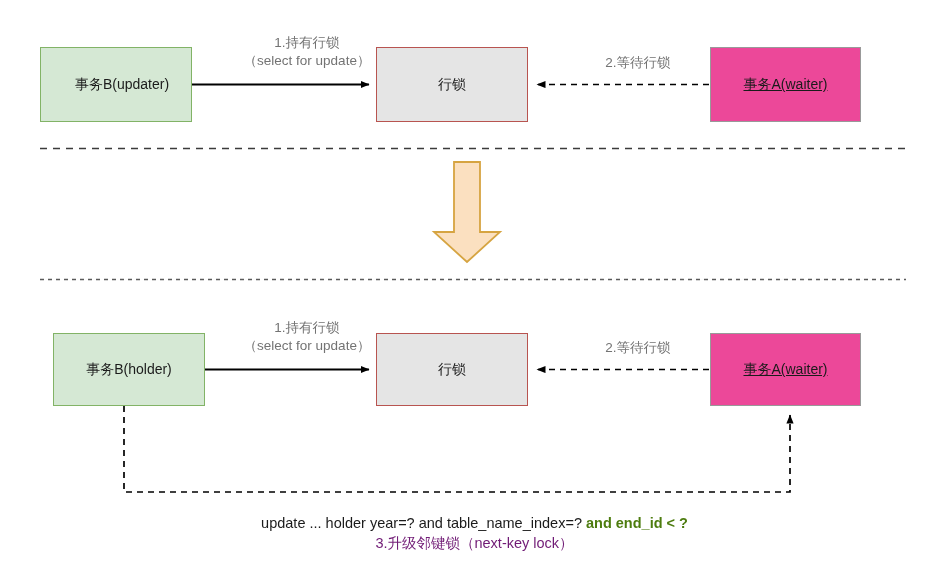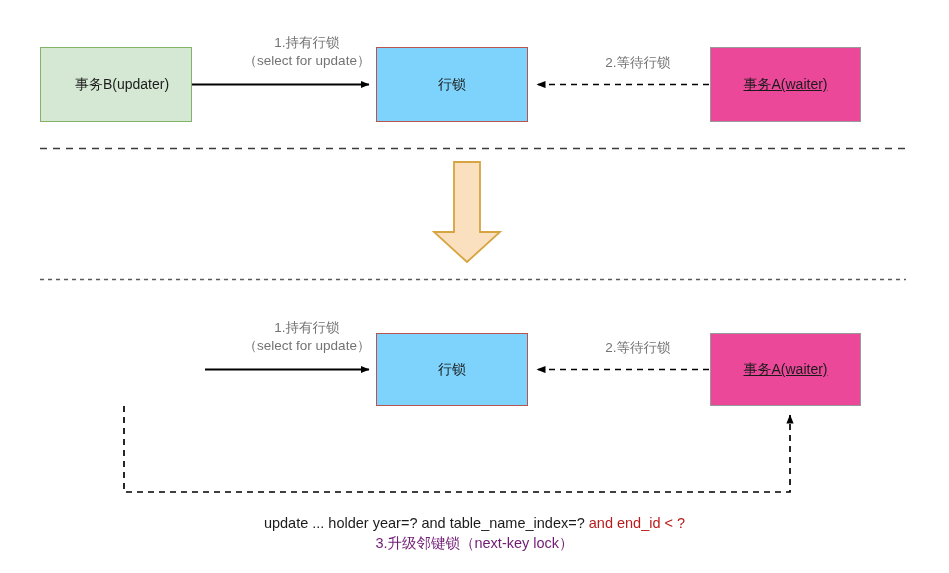--- a/index.html
+++ b/index.html
@@ -31,21 +31,21 @@
     font-size: 14px;
     color: #1b1b1b;
     line-height: 1.2;
     text-align: center;
   }
   .node-green {
     background: #d5e8d4;
     border: 1.4px solid #82b366;
   }
   .node-red {
-    background: #7dd3fc;
+    background: #e5e5e5;
     border: 1.4px solid #b85450;
   }
   .node-gray {
     background: #ec4899;
     border: 1.4px solid #999999;
     text-decoration: underline;
   }
   .edge-label {
     position: absolute;
     font-size: 13.5px;
@@ -56,21 +56,22 @@
   }
   .caption {
     position: absolute;
     font-size: 14.5px;
     color: #1b1b1b;
     line-height: 1.4;
     text-align: center;
     white-space: nowrap;
   }
   .caption .hl {
-    color: #b91c1c;
+    color: #4d7c0f;
+    font-weight: bold;
   }
   .caption-red {
     color: #701a75;
   }
 </style>
 </head>
 <body>
 
 <div id="stage">
 
@@ -118,20 +119,23 @@
 
   <div class="edge-label" style="left:232px; top:34px; width:150px;">
     <div>1.持有行锁</div>
     <div>（select for update）</div>
   </div>
 
   <div class="edge-label" style="left:578px; top:54px; width:120px;">
     <div>2.等待行锁</div>
   </div>
 
+  <div class="node node-green" style="left:53px; top:333px; width:152px; height:73px;">
+    <span>事务B(holder)</span>
+  </div>
 
   <div class="node node-red" style="left:376px; top:333px; width:152px; height:73px;">
     <span>行锁</span>
   </div>
 
   <div class="node node-gray" style="left:710px; top:333px; width:151px; height:73px;">
     <span>事务A(waiter)</span>
   </div>
 
   <div class="edge-label" style="left:232px; top:319px; width:150px;">

